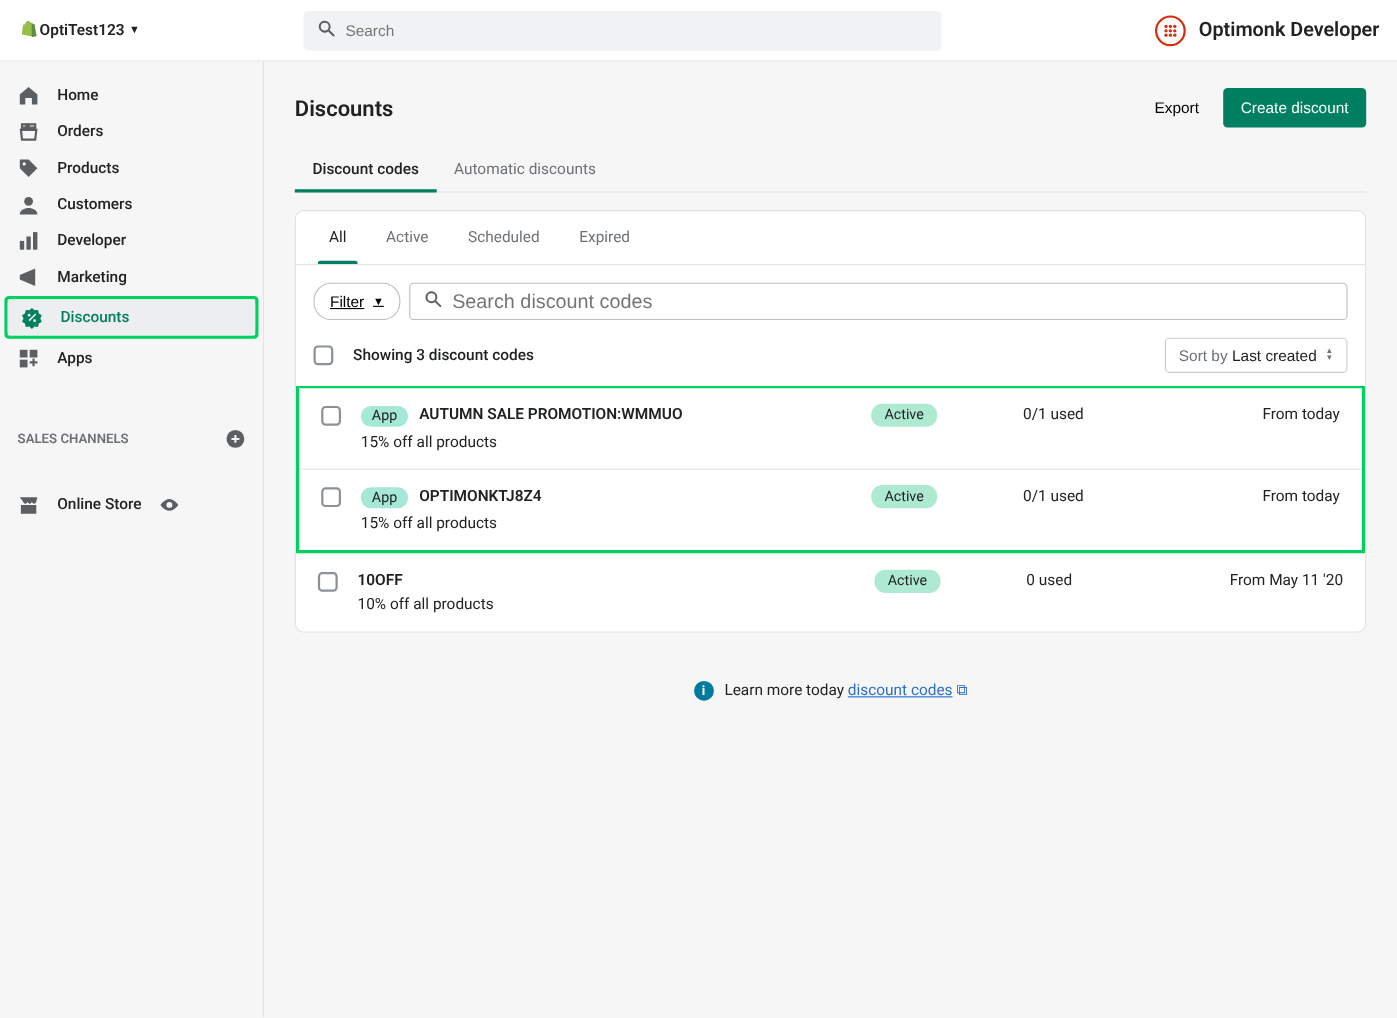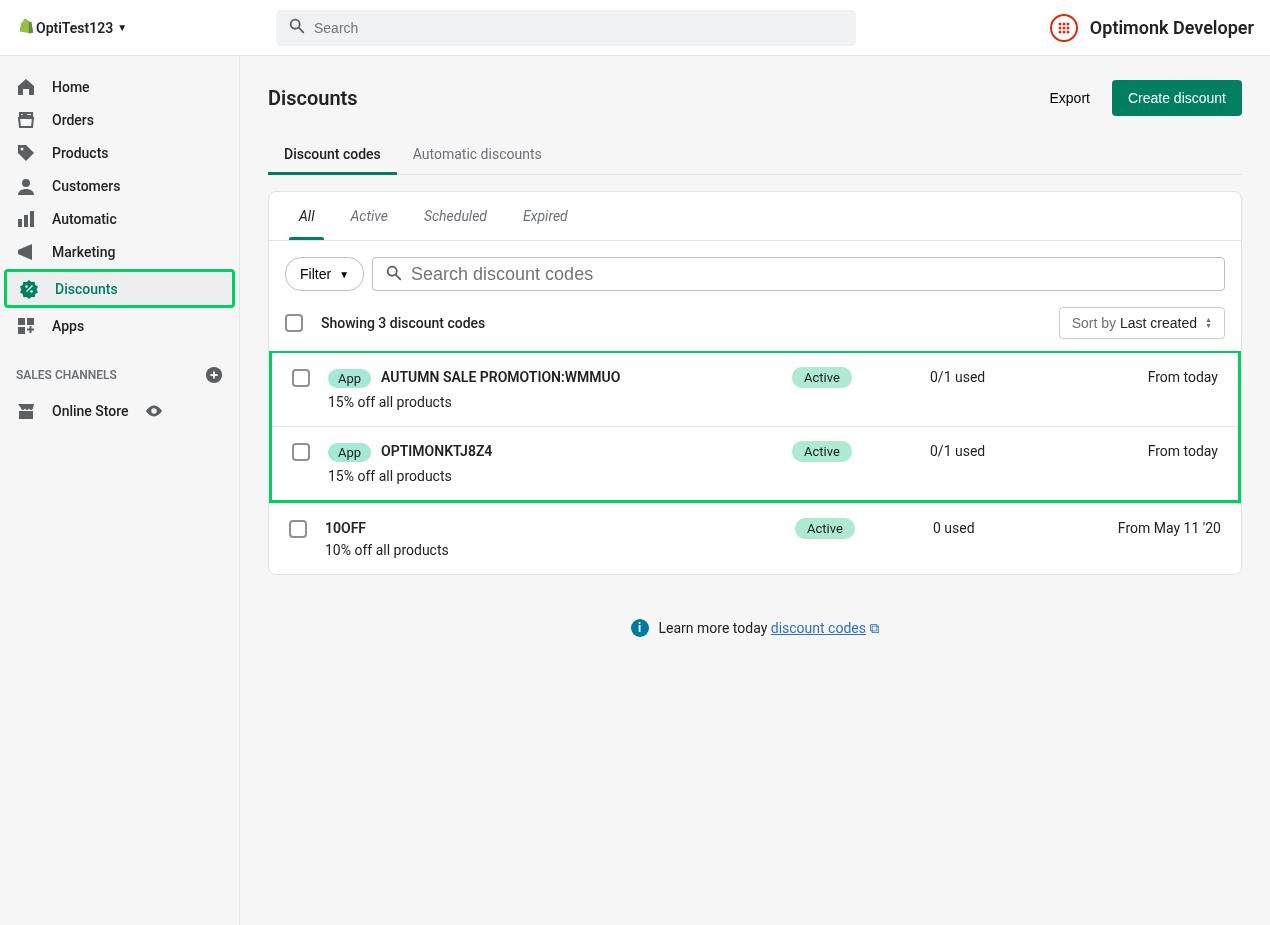--- a/index.html
+++ b/index.html
@@ -13,21 +13,21 @@
     .store-dropdown-icon { font-size: 10px; margin-left: 4px; }
     .topbar-search { flex: 0 0 580px; margin-left: 60px; }
     .search-wrap { position: relative; background: #f1f2f3; border-radius: 4px; height: 36px; display: flex; align-items: center; padding: 0 12px; }
     .search-wrap input { border: none; background: transparent; outline: none; font-size: 14px; width: 100%; margin-left: 8px; color: #6d7175; }
     .topbar-right { margin-left: auto; display: flex; align-items: center; gap: 12px; }
     .avatar-circle { width: 28px; height: 28px; border-radius: 50%; border: 2px solid #d82c0d; background: #fff; display: flex; align-items: center; justify-content: center; }
     .avatar-circle svg { width: 16px; height: 16px; }
     .user-name { font-weight: 600; font-size: 18px; }
     
     
-    .sidebar { position: absolute; top: 56px; left: 0; width: 240px; height: 869px; background: #f6f6f7; border-right: 1px solid #e1e3e5; display: flex; flex-direction: column; padding-top: 14px; }
+    .sidebar { position: absolute; top: 56px; left: 0; width: 240px; height: 869px; background: #f6f6f7; border-right: 1px solid #e1e3e5; display: flex; flex-direction: column; padding-top: 14px; gap: 24px; }
     .nav-list { list-style: none; }
     .nav-item { display: flex; align-items: center; height: 33px; padding: 0 16px; gap: 16px; cursor: pointer; font-weight: 500; color: #202223; }
     .nav-item.active { background: #edeeef; color: #008060; border-radius: 4px; margin: 0 4px; padding: 0 12px; }
     .nav-icon { width: 20px; height: 20px; display: flex; align-items: center; justify-content: center; }
     .nav-icon svg { width: 20px; height: 20px; fill: #5c5f62; }
     .nav-item.active .nav-icon svg { fill: #008060; }
     .highlighted { border: 3px solid #00d062; border-radius: 4px; margin: 1px 4px; }
     .highlighted .nav-item.active { margin: 0; }
     
     .sales-channels-hdr { display: flex; align-items: center; justify-content: space-between; padding: 24px 16px 10px 16px; font-size: 12px; font-weight: 600; color: #6d7175; }
@@ -47,27 +47,27 @@
     .export-btn { background: none; border: none; font-size: 14px; font-weight: 400; cursor: pointer; }
     .primary-btn { background: #008060; color: #fff; border: none; border-radius: 4px; padding: 10px 16px; font-size: 14px; font-weight: 500; cursor: pointer; }
     
     .page-tabs { border-bottom: 1px solid #e1e3e5; display: flex; gap: 0; }
     .page-tab { padding: 12px 16px; font-size: 14px; cursor: pointer; color: #6d7175; position: relative; }
     .page-tab.active { color: #202223; font-weight: 500; }
     .page-tab.active::after { content: ""; position: absolute; left: 0; right: 0; bottom: -1px; height: 3px; background: #008060; }
     
     .card { background: #fff; border: 1px solid #e1e3e5; border-radius: 8px; margin-top: 16px; overflow: hidden; }
     
-    .filter-tabs { border-bottom: 1px solid #e1e3e5; display: flex; padding: 0 12px; font-style: italic; }
+    .filter-tabs { border-bottom: 1px solid #e1e3e5; display: flex; padding: 0 12px; }
     .filter-tab { padding: 16px 18px; font-size: 14px; cursor: pointer; color: #6d7175; position: relative; }
     .filter-tab.active { color: #202223; }
     .filter-tab.active::after { content: ""; position: absolute; left: 8px; right: 8px; bottom: 0; height: 3px; background: #008060; border-radius: 2px 2px 0 0; }
     
     .filter-row { padding: 16px; display: flex; gap: 8px; }
-    .filter-btn { border: 1px solid #babfc3; background: #fff; border-radius: 16px; padding: 8px 14px; font-size: 14px; cursor: pointer; display: flex; align-items: center; gap: 8px; }
+    .filter-btn { border: 1px solid #babfc3; background: #fff; border-radius: 16px; padding: 8px 14px; font-size: 14px; cursor: pointer; display: flex; align-items: center; gap: 8px; text-decoration: underline; }
     .filter-btn .arrow { font-size: 10px; }
     .search-codes { flex: 1; border: 1px solid #babfc3; border-radius: 4px; display: flex; align-items: center; padding: 0 12px; }
     .search-codes input { border: none; outline: none; font-size: 18px; width: 100%; margin-left: 8px; }
     
     .summary-row { display: flex; align-items: center; padding: 0 16px 12px; justify-content: space-between; }
     .summary-left { display: flex; align-items: center; gap: 18px; }
     .checkbox { width: 18px; height: 18px; border: 2px solid #8c9196; border-radius: 4px; cursor: pointer; flex-shrink: 0; }
     .summary-text { font-weight: 500; font-size: 14px; }
     .sort-btn { border: 1px solid #c9cccf; background: #fff; border-radius: 4px; padding: 7px 12px; font-size: 14px; cursor: pointer; display: flex; align-items: center; gap: 4px; color: #6d7175; }
     .sort-btn .strong { color: #202223; }
@@ -174,21 +174,21 @@
       <span>Customers</span>
     </li>
     <li class="nav-item">
       <span class="nav-icon">
           <svg viewBox="0 0 20 20">
             <rect x="2" y="10" width="4" height="8"></rect>
             <rect x="8" y="6" width="4" height="12"></rect>
             <rect x="14" y="2" width="4" height="16"></rect>
           </svg>
         </span>
-      <span>Automatic</span>
+      <span>Developer</span>
     </li>
     <li class="nav-item">
       <span class="nav-icon">
           <svg viewBox="0 0 20 20">
             <path d="M2 8l14-6v16L2 12z"></path>
           </svg>
         </span>
       <span>Marketing</span>
     </li>
     <div class="highlighted">

